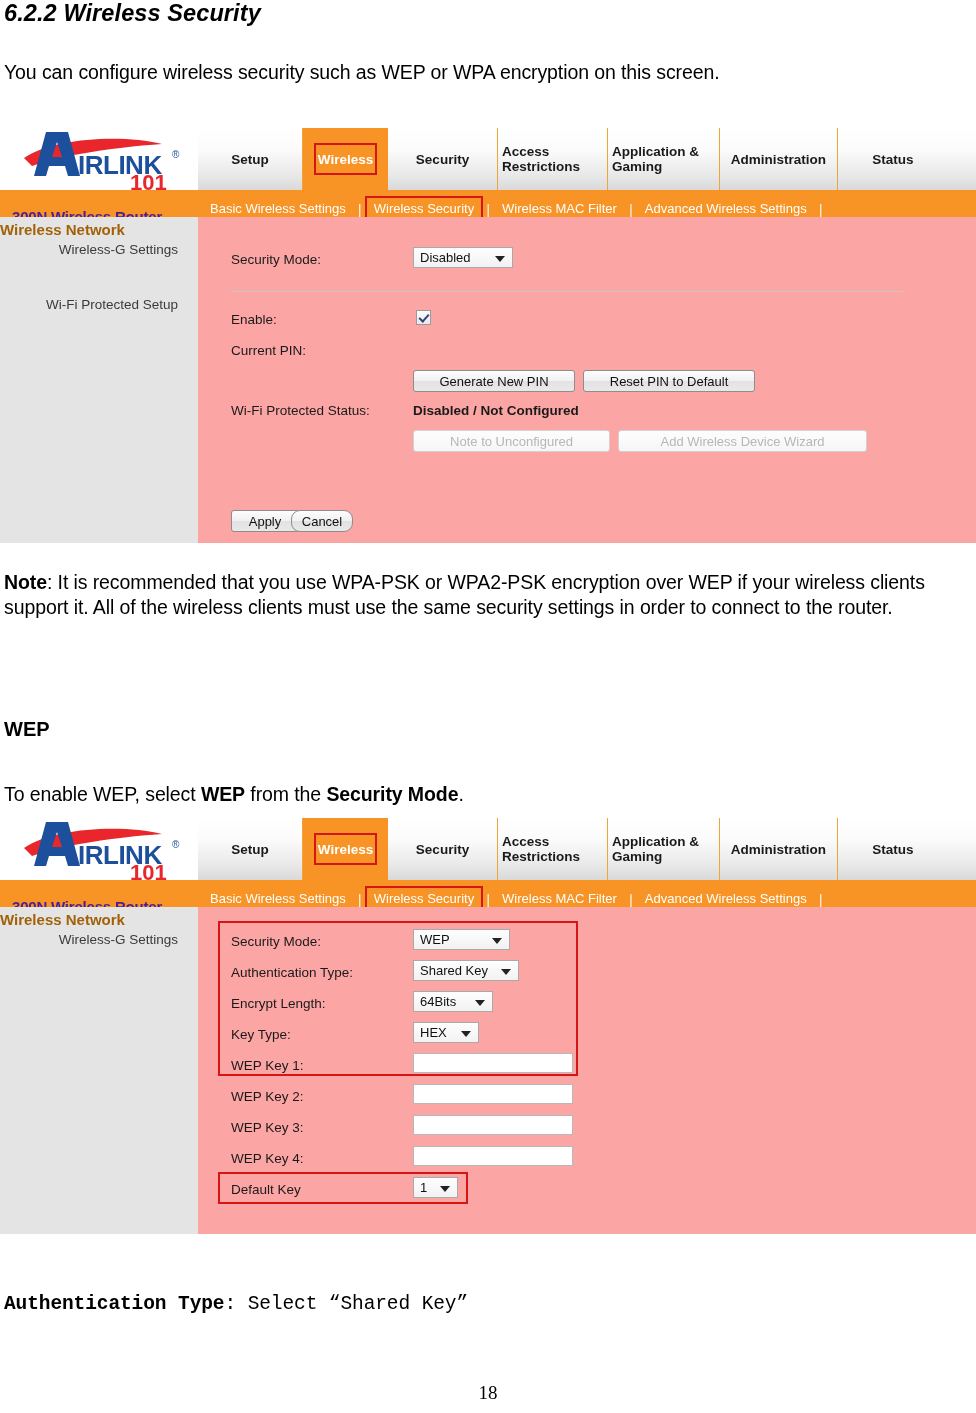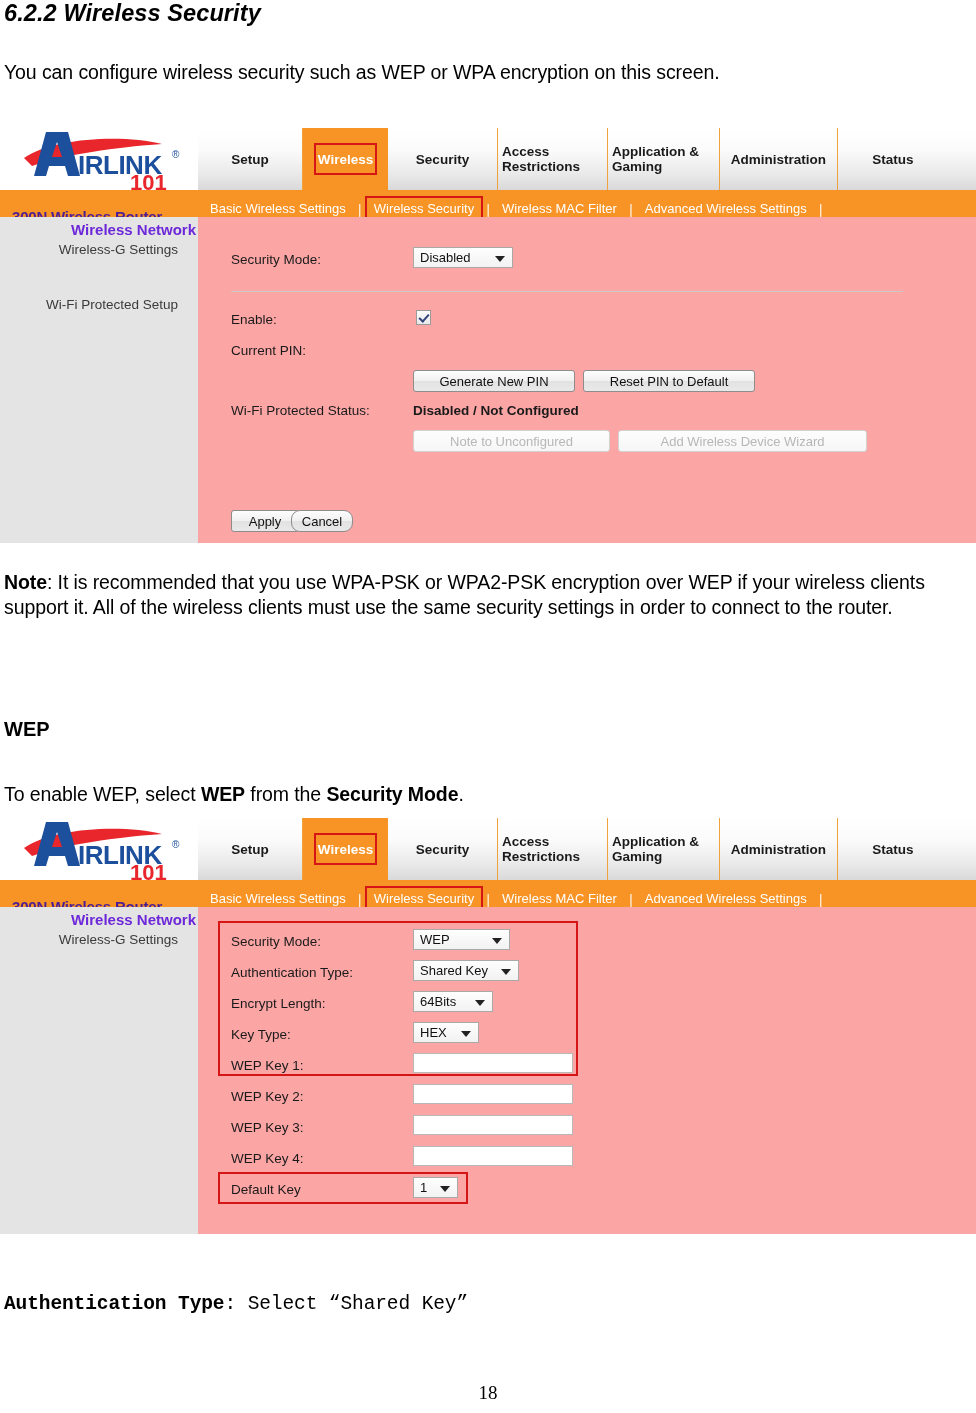--- a/index.html
+++ b/index.html
@@ -163,22 +163,21 @@
   .shot-body { position: relative; }
   .sidebar {
     position: absolute;
     left: 0; top: 0;
     width: 198px;
     background: #e4e4e4;
   }
   .side-title {
     font-size: 15px;
     font-weight: bold;
-    color: #6d28d9;
-    text-align: right;
+    color: #a16207;
     padding-right: 2px;
     padding-top: 4px;
   }
   .side-item {
     font-size: 13.5px;
     color: #3a3a3a;
     text-align: right;
     padding-right: 20px;
   }
   .panel {

